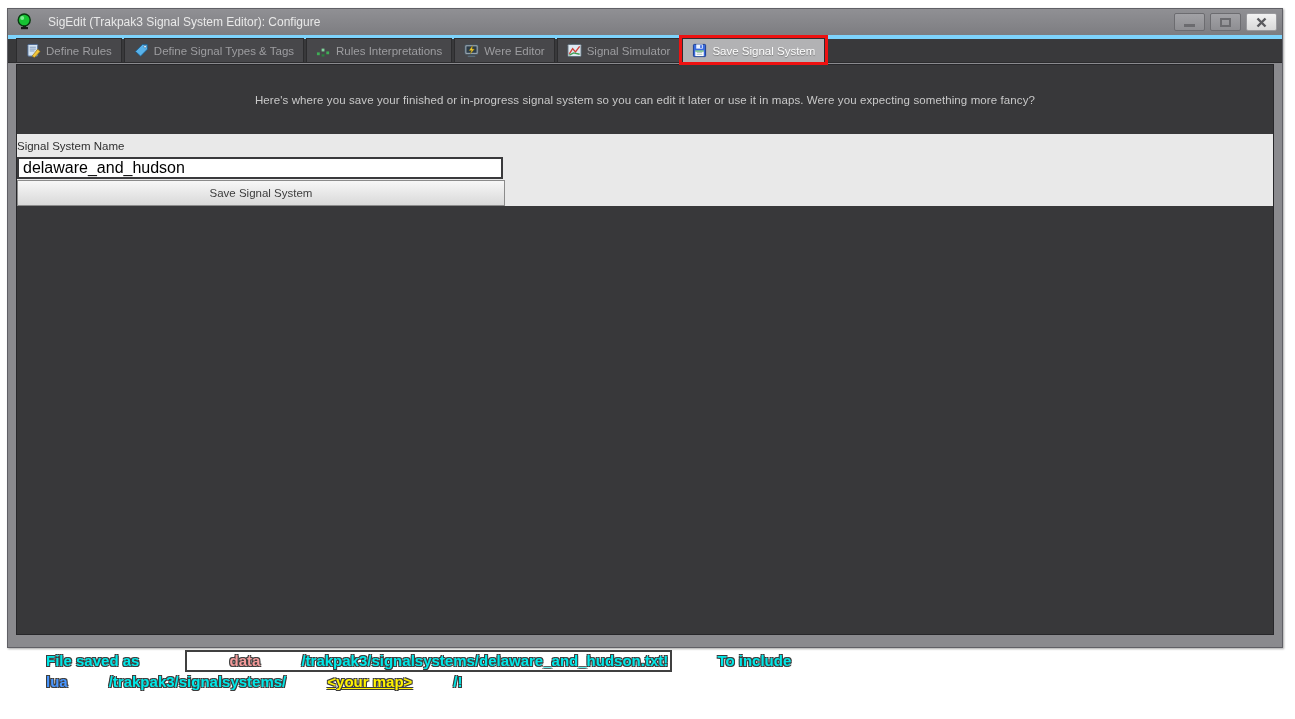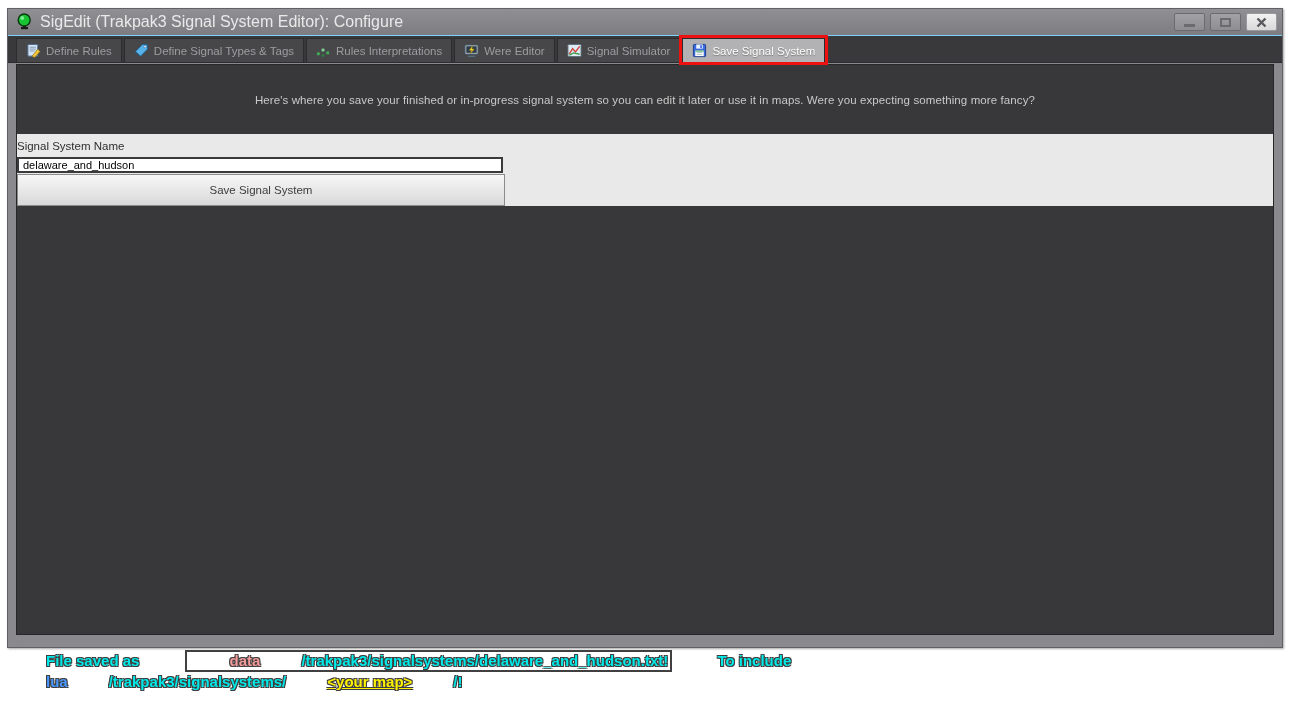--- a/index.html
+++ b/index.html
@@ -11,34 +11,34 @@
     background:#8a8a8e; border:1px solid #606066;
     box-shadow: 1px 1px 2px rgba(0,0,0,0.35);
   }
 
   
   .titlebar {
     height:26px; display:flex; align-items:center; padding:0 5px 0 7px;
     background:linear-gradient(#909094,#7d7d81);
   }
   .title-icon { width:18px; height:18px; display:inline-flex; margin-right:7px; }
-  .title-text { color:#e9e9e9; font-size:16px; flex:1 1 auto; white-space:nowrap; overflow:hidden; }
+  .title-text { color:#e9e9e9; font-size:12px; flex:1 1 auto; white-space:nowrap; overflow:hidden;margin-left:8px; }
   .win-controls { display:flex; gap:5px; align-items:center; }
   .win-btn {
     width:31px; height:18px; border-radius:2px; border:1px solid #6c6c70;
     display:flex; align-items:center; justify-content:center;
     background:linear-gradient(#a2a2a6,#8e8e92); cursor:default;
   }
   .win-btn.close { background:linear-gradient(#f2f2f2,#d9d9d9); border-color:#9a9a9e; }
   .glyph-min { width:11px; height:3px; background:#6b6b6f; margin-top:6px; }
   .glyph-max { width:11px; height:9px; border:2px solid #6b6b6f; }
 
   
   .tabbar {
-    height:28px; background:#39393b; border-top:1px solid #7dd3fc; border-bottom:1px solid #2c2c2e;
+    height:28px; background:#39393b; border-top:4px solid #7dd3fc; border-bottom:1px solid #2c2c2e;
     display:flex; align-items:flex-end; padding:0 0 0 8px;
   }
   .tab {
     height:24px; display:flex; align-items:center; gap:5px;
     padding:0 9px; margin-right:2px; cursor:default; white-space:nowrap;
     background:#47474a; border:1px solid #2c2c2e; border-bottom:none;
     color:#9d9da0; font-size:11.5px;
   }
   .tab.active {
     background:#b2b2b4; color:#fcfcfc; text-shadow:0 1px 1px #7a7a7a;
@@ -53,21 +53,21 @@
     position:absolute; top:29px; left:0; width:100%; text-align:center;
     color:#c9c9c9; font-size:11.5px; letter-spacing:0.1px;
   }
   .band {
     position:absolute; top:69px; left:0; right:0; height:72px; background:#e9e9e9;
     display:flex; flex-direction:column; 
   }
   .band-label { margin-top:6px; font-size:11.5px; color:#2f2f2f; }
   .name-input {
     margin-top:5px; width:486px; height:23px; border:2px solid #3a3a3c;
-    background:#ffffff; color:#000; font-size:11px; padding:0 4px;
+    background:#ffffff; color:#000; font-size:16px; padding:0 4px;
     font-family:"Liberation Sans", sans-serif; outline:none;
   }
   .save-button {
     margin-top:1px; width:488px; height:47px;
     background:linear-gradient(#f7f7f7,#d9d9d9); border:1px solid #8b8b8b;
     font-size:11.5px; color:#3d3d3d; font-family:"Liberation Sans", sans-serif; cursor:default;
   }
 
   
   .console {

